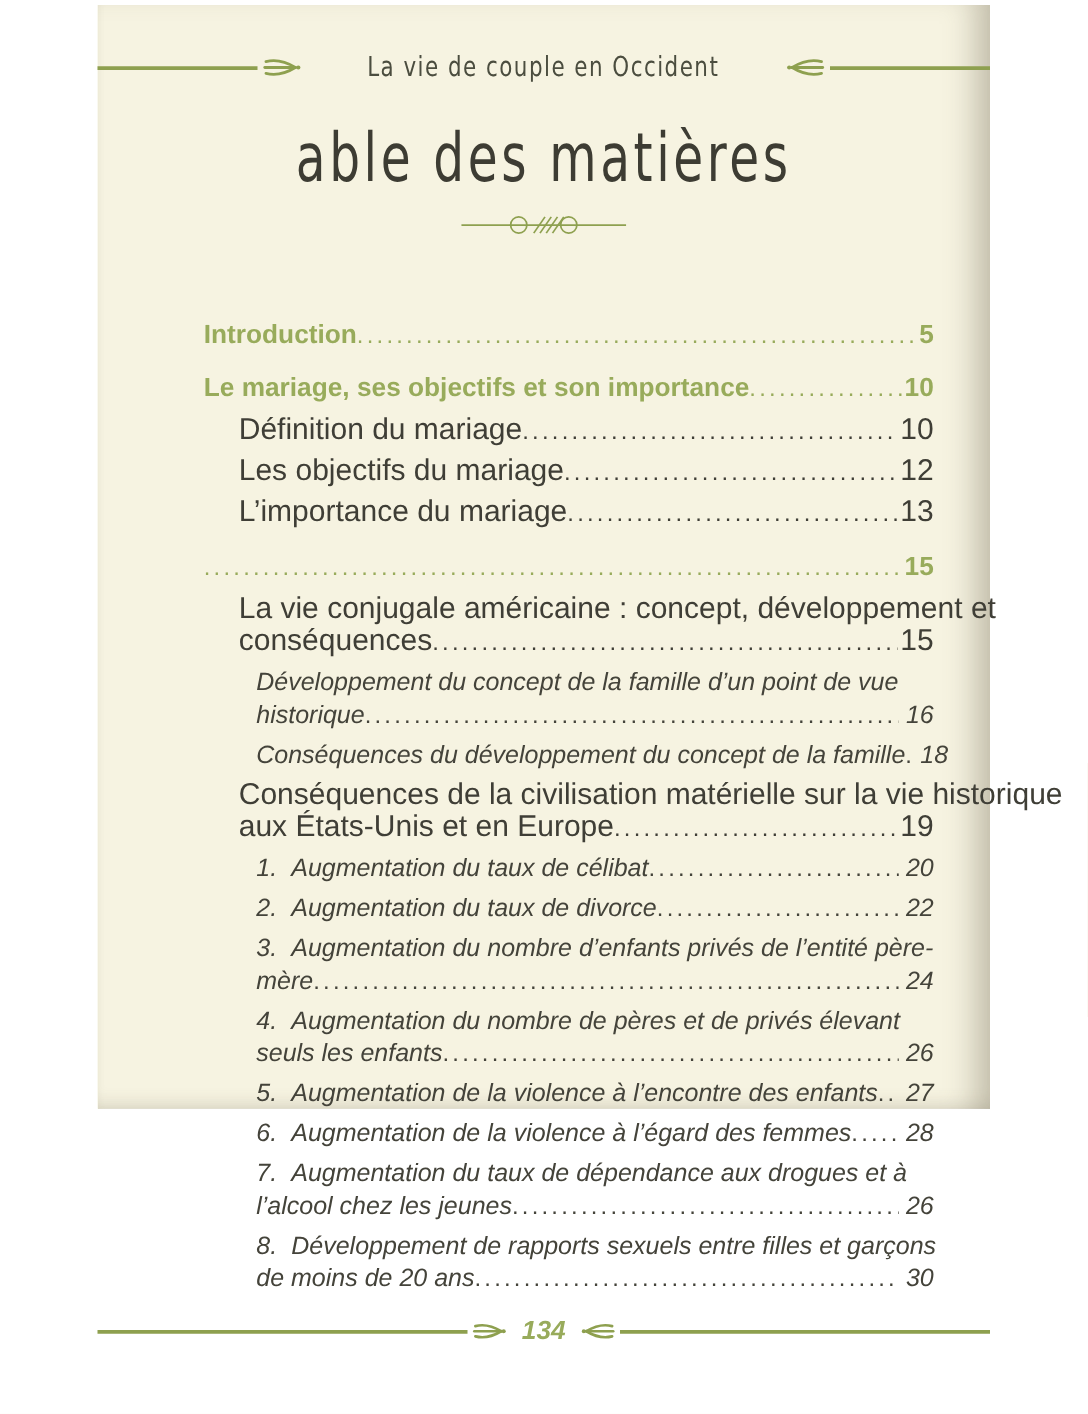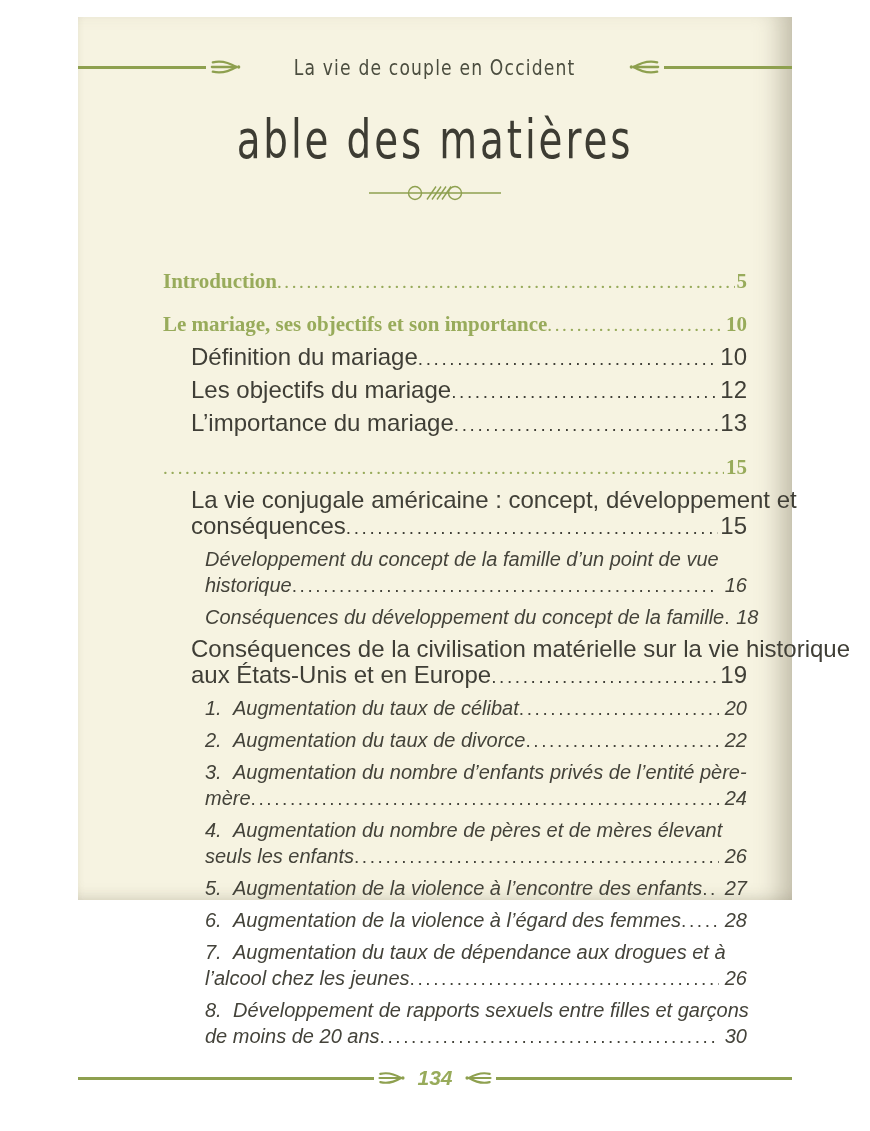--- a/index.html
+++ b/index.html
@@ -10,21 +10,21 @@
     --ink2:#44433a;
     --head-ink:#4b4d3f;
     --title-ink:#3d3c33;
   }
   *{ margin:0; padding:0; box-sizing:border-box; }
   body{ width:870px; height:1131px; background:#ffffff; overflow:hidden;
         font-family:"Liberation Sans", sans-serif; }
   .stage{ position:relative; width:870px; height:1131px; background:#ffffff; }
 
   .page{
-    position:absolute; left:78px; top:17px; width:714px; height:883px;
+    position:absolute; left:78px; top:4px; width:714px; height:883px;
     background:var(--page-bg);
     box-shadow: inset -26px 0 24px -14px rgba(112,105,84,.38),
                 inset 0 -12px 16px -12px rgba(112,105,84,.25),
                 inset 4px 0 8px -6px rgba(112,105,84,.15);
   }
 
   
   .running-head{
     display:flex; align-items:center;
     margin-top:37px; height:26px;
@@ -47,21 +47,21 @@
     font-size:54px; letter-spacing:4px; color:var(--title-ink);
     transform:scale(.72,1); white-space:nowrap;
   }
   .divider{ display:block; width:132px; height:22px; margin:12px auto 0; }
   .divider svg{ display:block; }
 
   
   .toc{ margin:64px 45px 0 85px; color:var(--ink); }
   .entry{ line-height:26px; margin-bottom:5px; }
   .entry.chapter{ margin-top:16px; margin-bottom:6px;
-                  font-weight:700; font-size:21px; color:var(--green);font-family:Liberation Serif, serif; }
+                  font-weight:700; font-size:21px; color:var(--green); }
   .toc .entry:first-child{ margin-top:0; }
   .entry.section{ font-size:24px; color:var(--ink); padding-left:28px; }
   .entry.sub, .entry.item{ font-size:20px; font-style:italic; color:var(--ink2); padding-left:42px; }
 
   .line{ display:flex; align-items:baseline; }
   .num{ flex:0 0 28px; }
   .txt{ flex:0 0 auto; white-space:nowrap; }
   .leader{ flex:1 1 0; min-width:6px; overflow:hidden; white-space:nowrap; }
   .leader::after{
     content:"...................................................................................................................................................................................";
@@ -222,21 +222,21 @@
           </div>
           <div class="line">
             <span class="txt">mère</span>
             <span class="leader"></span>
             <span class="pg">24</span>
           </div>
         </div>
         <div class="entry item">
           <div class="line">
             <span class="num">4.</span>
-            <span class="txt">Augmentation du nombre de pères et de mères élevant</span>
+            <span class="txt">Augmentation du nombre de pères et de privés élevant</span>
           </div>
           <div class="line">
             <span class="txt">seuls les enfants</span>
             <span class="leader"></span>
             <span class="pg">26</span>
           </div>
         </div>
         <div class="entry item">
           <div class="line">
             <span class="num">5.</span>

